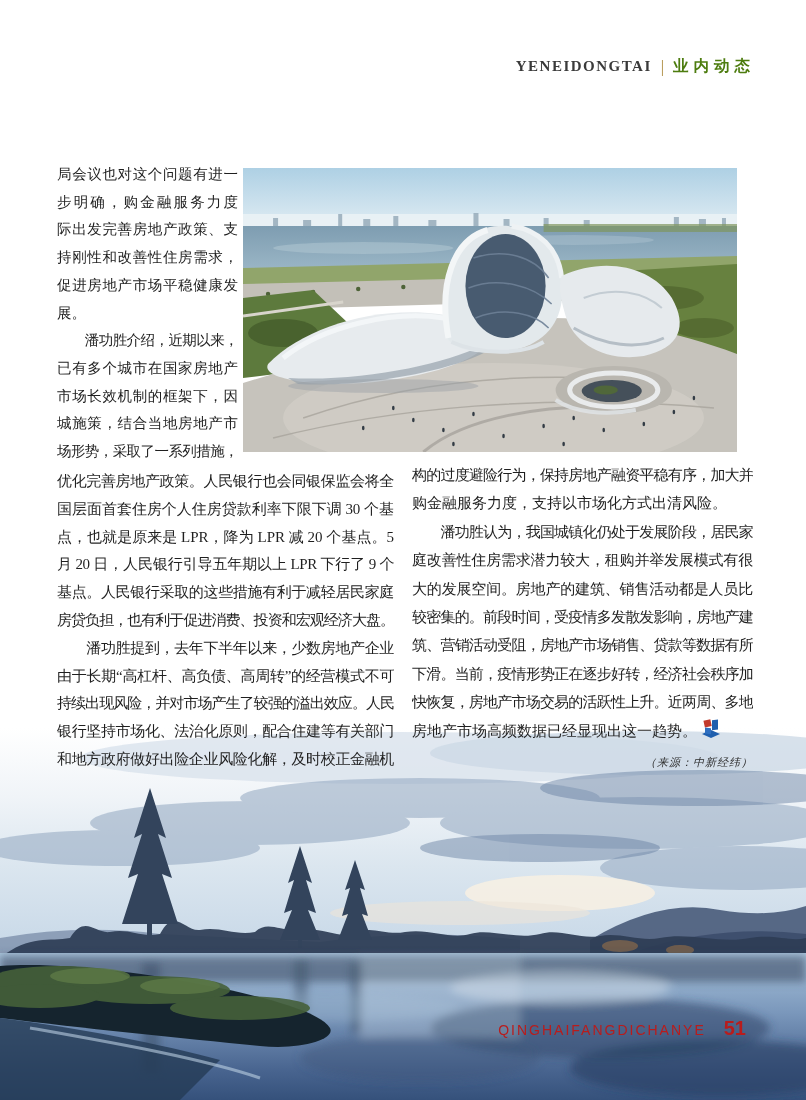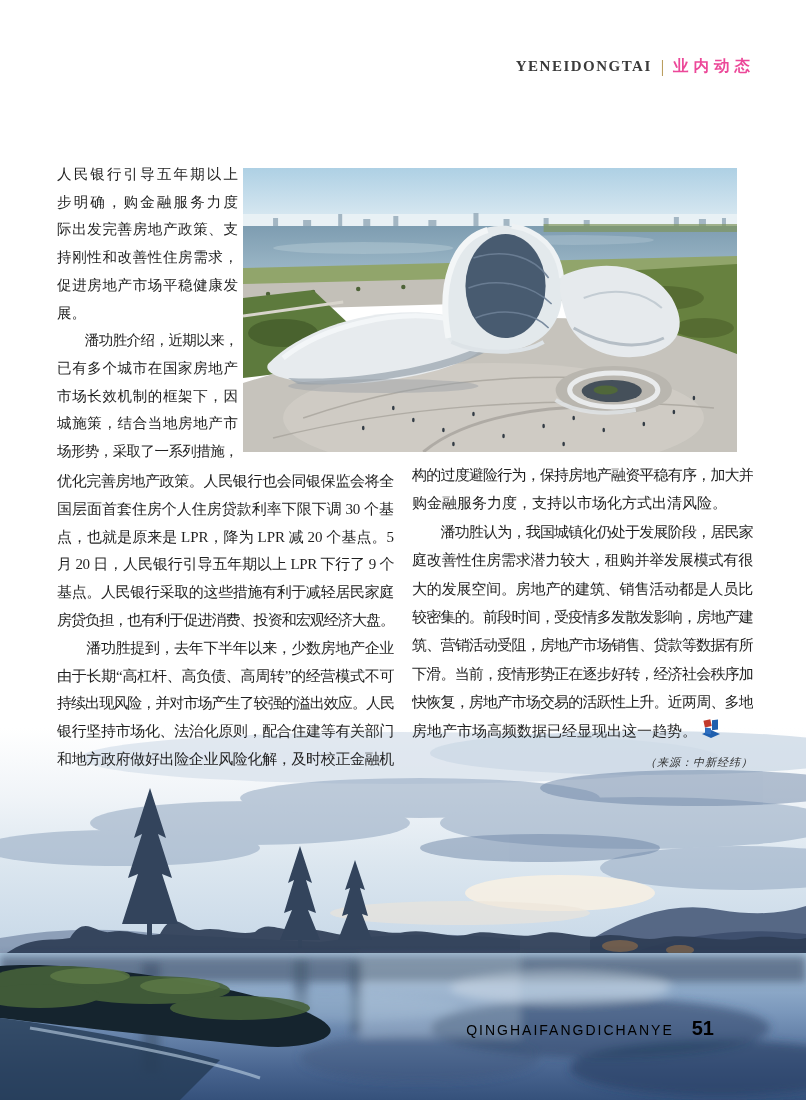--- a/index.html
+++ b/index.html
@@ -4,21 +4,21 @@
 <style>
   html,body{margin:0;padding:0;background:#fff;}
   #page{position:relative;width:806px;height:1100px;background:#ffffff;overflow:hidden;
         font-family:"Liberation Serif","DejaVu Serif",serif;color:#1f1f1f;}
 
   
   .header{position:absolute;top:56px;right:51px;display:flex;align-items:center;gap:9px;
           font-size:15px;letter-spacing:1.5px;color:#3a3a3a;z-index:3;}
   .header .latin{font-weight:600;}
   .header .hdiv{color:#a6812f;font-weight:400;font-size:16px;letter-spacing:0;}
-  .header .hcn{color:#ec4899;font-weight:700;letter-spacing:5px;font-size:15.5px;}
+  .header .hcn{color:#4d7c0f;font-weight:700;letter-spacing:5px;font-size:15.5px;}
 
   
   .photo{position:absolute;z-index:1;}
   #topPhoto{left:243px;top:168px;width:494px;height:284px;}
   #bottomPhoto{left:0;top:728px;width:806px;height:372px;}
   .photo svg{display:block;width:100%;height:100%;}
 
   
   .textcol{position:absolute;z-index:2;}
   #colNarrow{left:57px;top:161px;width:181px;font-size:14.5px;line-height:27.7px;}
@@ -27,23 +27,23 @@
   .tline{white-space:nowrap;overflow:hidden;text-align:justify;text-align-last:justify;}
   .tline.pend{text-align-last:left;}
   .source{text-align:right;font-size:11px;font-style:italic;color:#2e2e2e;
           margin-top:3px;letter-spacing:1px;}
 
   
   .endmark{position:absolute;left:288px;top:257px;width:22px;height:21px;}
 
   
   .footer{position:absolute;left:0;top:1017px;width:806px;box-sizing:border-box;
-          padding-right:92px;display:flex;justify-content:flex-end;align-items:baseline;
+          padding-right:60px;display:flex;justify-content:flex-end;align-items:baseline;
           gap:18px;z-index:3;font-family:"Liberation Sans","DejaVu Sans",sans-serif;
-          color:#000000;}
+          color:#b91c1c;}
   .footer .jname{font-size:14px;letter-spacing:2px;}
   .footer .pnum{font-size:20px;font-weight:700;letter-spacing:0;}
 </style>
 </head>
 <body>
 
 <div id="page">
 
   <div class="header">
     <span class="latin">YENEIDONGTAI</span>
@@ -227,21 +227,21 @@
       <g fill="#5d7a46" opacity="0.8">
         <ellipse cx="90" cy="248" rx="40" ry="8"></ellipse>
           <ellipse cx="180" cy="258" rx="40" ry="8"></ellipse>
       </g>
       <path d="M0,290 C80,300 160,316 220,332 L180,372 L0,372 Z" fill="#243b55" opacity="0.8"></path>
       <path d="M30,300 C120,316 200,330 260,350" stroke="#bcd0e2" stroke-width="3" fill="none" opacity="0.6"></path>
     </svg>
   </div>
 
   <div id="colNarrow" class="textcol fit">
-      <div class="tline">人民银行引导五年期以上</div>
+      <div class="tline">局会议也对这个问题有进一</div>
       <div class="tline">步明确，购金融服务力度</div>
       <div class="tline">际出发完善房地产政策、支</div>
       <div class="tline">持刚性和改善性住房需求，</div>
       <div class="tline">促进房地产市场平稳健康发</div>
       <div class="tline pend">展。</div>
       <div class="tline" style="letter-spacing: -0.615385px;">　　潘功胜介绍，近期以来，</div>
       <div class="tline">已有多个城市在国家房地产</div>
       <div class="tline">市场长效机制的框架下，因</div>
       <div class="tline">城施策，结合当地房地产市</div>
       <div class="tline" style="letter-spacing: -0.615385px;">场形势，采取了一系列措施，</div>

